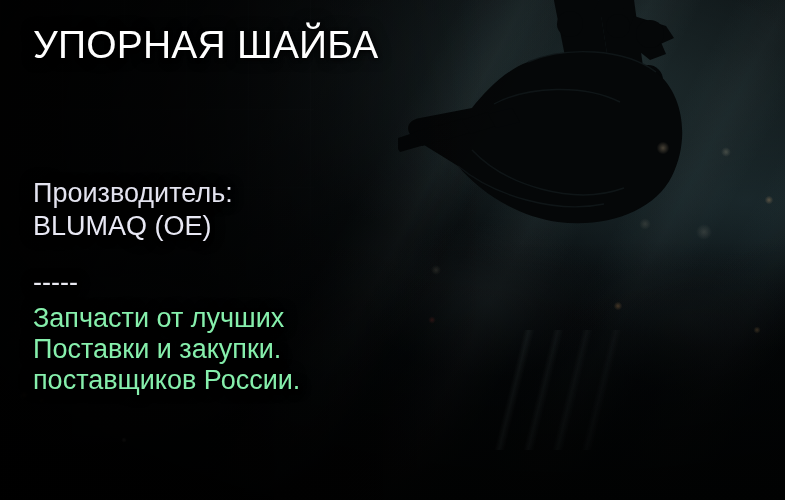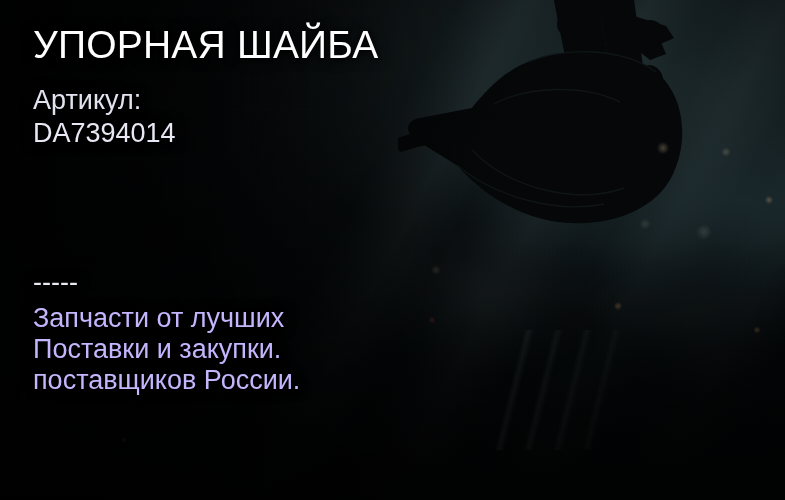--- a/index.html
+++ b/index.html
@@ -101,21 +101,21 @@
   #bg-scrim{
     background:linear-gradient(90deg, rgba(0,0,0,0.80) 0%, rgba(0,0,0,0.66) 26%, rgba(0,0,0,0.30) 46%, rgba(0,0,0,0) 62%);
   }
 
   
   #overlay{
     position:absolute;inset:0;
     padding:0 0 0 33px;
   }
   .txt{
-    color:#c4b5fd;
+    color:#86efac;
     text-shadow:0 1px 4px rgba(0,0,0,0.95), 0 0 14px rgba(0,0,0,0.8);
     white-space:pre;
   }
 
   #product-title{
     position:absolute;left:33px;top:22px;
     font-size:39px;line-height:46px;
     font-weight:400;letter-spacing:0.2px;
     color:#ffffff;
   }
@@ -193,25 +193,25 @@
   </div>
 
   <div class="bg-layer" id="bg-bokeh"></div>
   <div class="bg-layer" id="bg-vignette"></div>
   <div class="bg-layer" id="bg-scrim"></div>
 
   <div id="overlay">
 
     <div class="txt" id="product-title">УПОРНАЯ ШАЙБА</div>
 
-    <div class="field" id="article-field">
-      <div class="txt field-label">Артикул:</div>
-      <div class="txt field-value">DA7394014</div>
+
+    <div class="field" id="manufacturer-field">
+      <div class="txt field-label">Производитель:</div>
+      <div class="txt field-value">BLUMAQ (OE)</div>
     </div>
-
 
     <div class="txt" id="divider">-----</div>
 
     <div id="tagline">
       <div class="txt">Запчасти от лучших</div>
       <div class="txt">Поставки и закупки.</div>
       <div class="txt">поставщиков России.</div>
     </div>
 
   </div>

